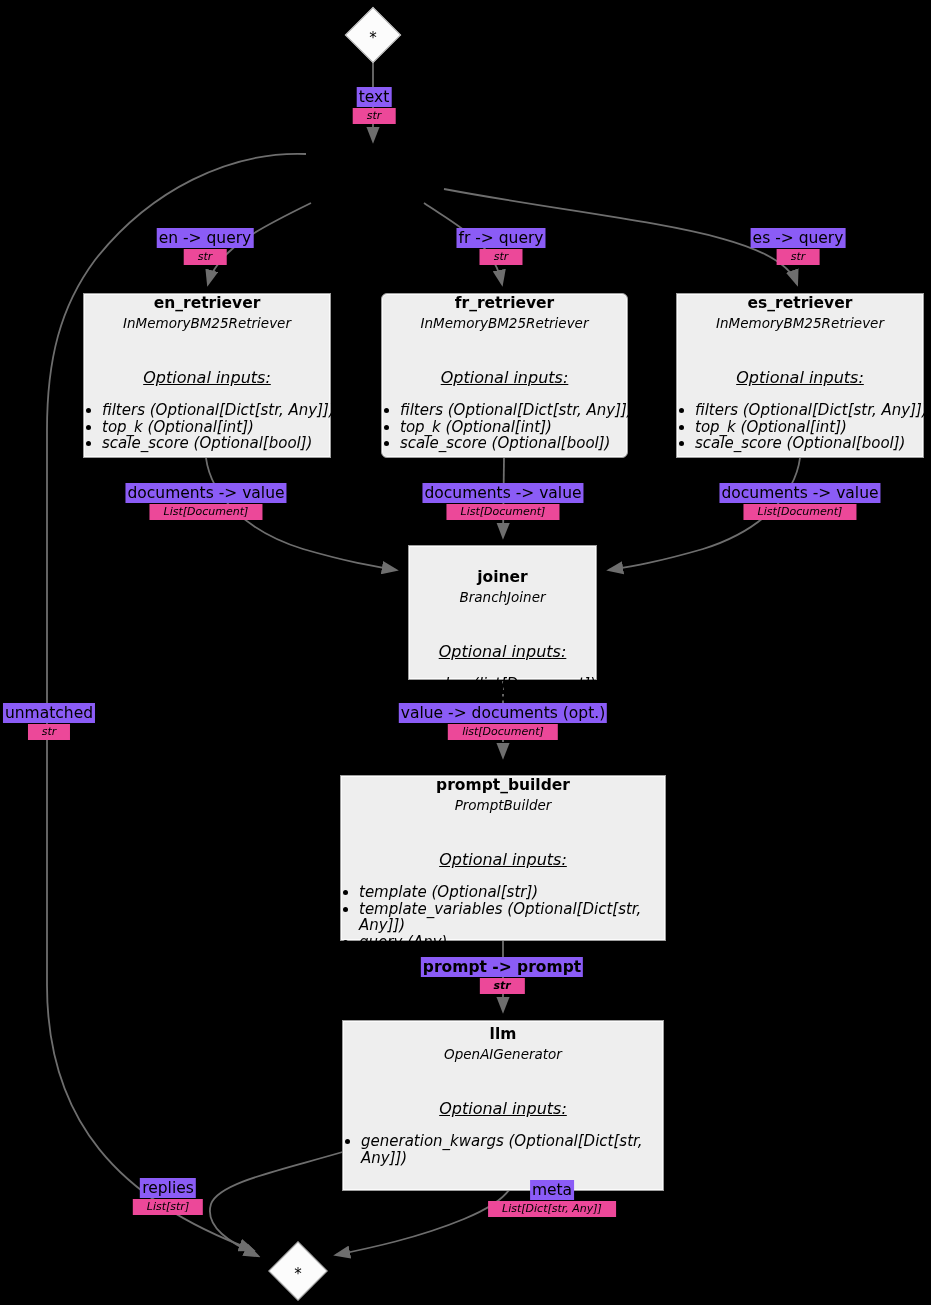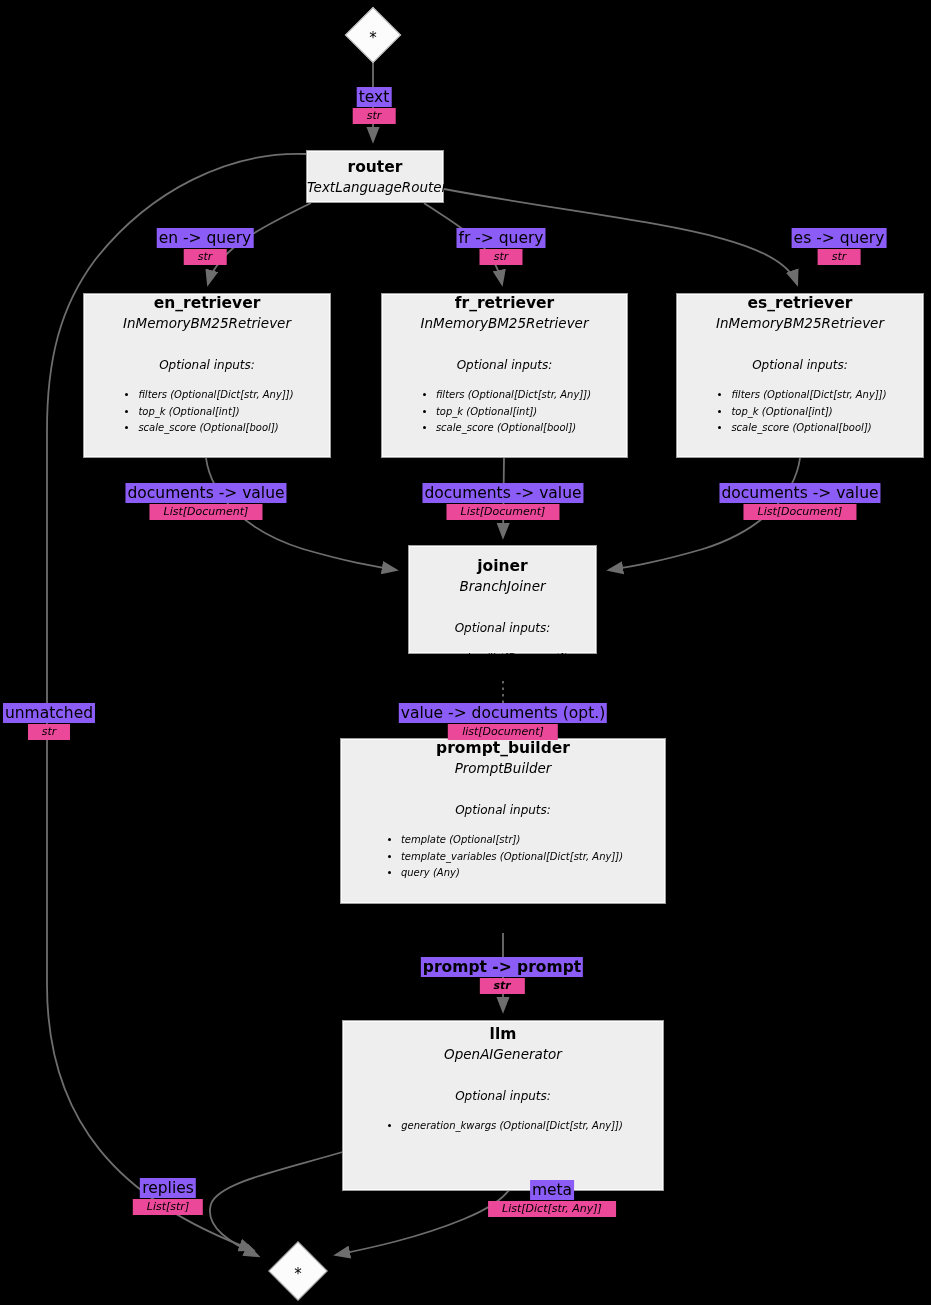--- a/index.html
+++ b/index.html
@@ -6,23 +6,23 @@
   #canvas{position:relative;width:931px;height:1305px;background:#000000;overflow:hidden;
           font-family:"DejaVu Sans",sans-serif;color:#000;}
   #edges{position:absolute;left:0;top:0;width:931px;height:1305px;}
 
   
   .node{position:absolute;background:#eeeeee;border:1px solid #9e9e9e;
         box-shadow:inset 0 0 0 1px #fbfbfb;box-sizing:border-box;
         text-align:center;}
   .node .ntitle{font-weight:bold;font-size:15.5px;line-height:19px;}
   .node .ntype{font-style:italic;font-size:13.5px;line-height:17px;margin-top:2px;}
-  .node .opt{font-style:italic;font-size:12px;margin-top:26px;}
+  .node .opt{font-style:italic;font-size:16px;margin-top:36px;text-decoration:underline;}
   .node ul{list-style:disc outside;text-align:left;width:max-content;max-width:95%;
-           margin:15px auto 0;padding-left:18px;font-style:italic;font-size:10px;}
+           margin:15px auto 0;padding-left:18px;font-style:italic;font-size:15px;}
   .node ul li{line-height:16.5px;}
   .node-router{display:flex;flex-direction:column;justify-content:center;padding-top:0;}
 
   
   .diamond{position:absolute;transform:translate(-50%,-50%);}
   .dsq{background:#fcfcfc;border:1px solid #a5a5a5;transform:rotate(45deg);}
   .dstar{position:absolute;left:0;top:0;width:100%;height:100%;display:flex;
          align-items:center;justify-content:center;font-size:15px;padding-top:5px;
          box-sizing:border-box;}
 
@@ -62,37 +62,33 @@
 
   <div class="diamond" style="left:373px;top:35px;">
     <div class="dsq" style="width:38px;height:38px;"></div>
     <div class="dstar">*</div>
   </div>
   <div class="diamond" style="left:298px;top:1271px;">
     <div class="dsq" style="width:40px;height:40px;"></div>
     <div class="dstar">*</div>
   </div>
 
-  <div class="node node-router" style="left:306px;top:150px;width:138px;height:53px;">
-    <div class="ntitle">router</div>
-    <div class="ntype">TextLanguageRouter</div>
-  </div>
 
   <div class="node" style="left:83px;top:293px;width:248px;height:165px;">
     <div class="ntitle">en_retriever</div>
     <div class="ntype">InMemoryBM25Retriever</div>
     <div class="opt">Optional inputs:</div>
     <ul>
       <li>filters (Optional[Dict[str, Any]])</li>
       <li>top_k (Optional[int])</li>
       <li>scale_score (Optional[bool])</li>
     </ul>
   </div>
 
-  <div class="node" style="left:381px;top:293px;width:247px;height:165px;">
+  <div class="node" style="left:381px;top:293px;width:247px;height:165px;border-radius:6px;">
     <div class="ntitle">fr_retriever</div>
     <div class="ntype">InMemoryBM25Retriever</div>
     <div class="opt">Optional inputs:</div>
     <ul>
       <li>filters (Optional[Dict[str, Any]])</li>
       <li>top_k (Optional[int])</li>
       <li>scale_score (Optional[bool])</li>
     </ul>
   </div>
 
@@ -100,30 +96,30 @@
     <div class="ntitle">es_retriever</div>
     <div class="ntype">InMemoryBM25Retriever</div>
     <div class="opt">Optional inputs:</div>
     <ul>
       <li>filters (Optional[Dict[str, Any]])</li>
       <li>top_k (Optional[int])</li>
       <li>scale_score (Optional[bool])</li>
     </ul>
   </div>
 
-  <div class="node" style="left:408px;top:545px;width:189px;height:109px;padding-top:11px;">
+  <div class="node" style="left:408px;top:545px;width:189px;height:135px;padding-top:22px;">
     <div class="ntitle">joiner</div>
     <div class="ntype">BranchJoiner</div>
     <div class="opt">Optional inputs:</div>
     <ul>
       <li>value (list[Document])</li>
     </ul>
   </div>
 
-  <div class="node" style="left:340px;top:738px;width:326px;height:166px;">
+  <div class="node" style="left:340px;top:775px;width:326px;height:166px;">
     <div class="ntitle">prompt_builder</div>
     <div class="ntype">PromptBuilder</div>
     <div class="opt">Optional inputs:</div>
     <ul>
       <li>template (Optional[str])</li>
       <li>template_variables (Optional[Dict[str, Any]])</li>
       <li>query (Any)</li>
     </ul>
   </div>
 
@@ -142,21 +138,21 @@
   </div>
 
   <div class="elabel" style="left:205px;top:228px;">
     <span class="l1">en -&gt; query</span>
     <span class="l2">str</span>
   </div>
   <div class="elabel" style="left:501px;top:228px;">
     <span class="l1">fr -&gt; query</span>
     <span class="l2">str</span>
   </div>
-  <div class="elabel" style="left:798px;top:228px;margin-left:41px;">
+  <div class="elabel" style="left:798px;top:228px;">
     <span class="l1">es -&gt; query</span>
     <span class="l2">str</span>
   </div>
 
   <div class="elabel" style="left:206px;top:483px;">
     <span class="l1">documents -&gt; value</span>
     <span class="l2">List[Document]</span>
   </div>
   <div class="elabel" style="left:503px;top:483px;">
     <span class="l1">documents -&gt; value</span>

